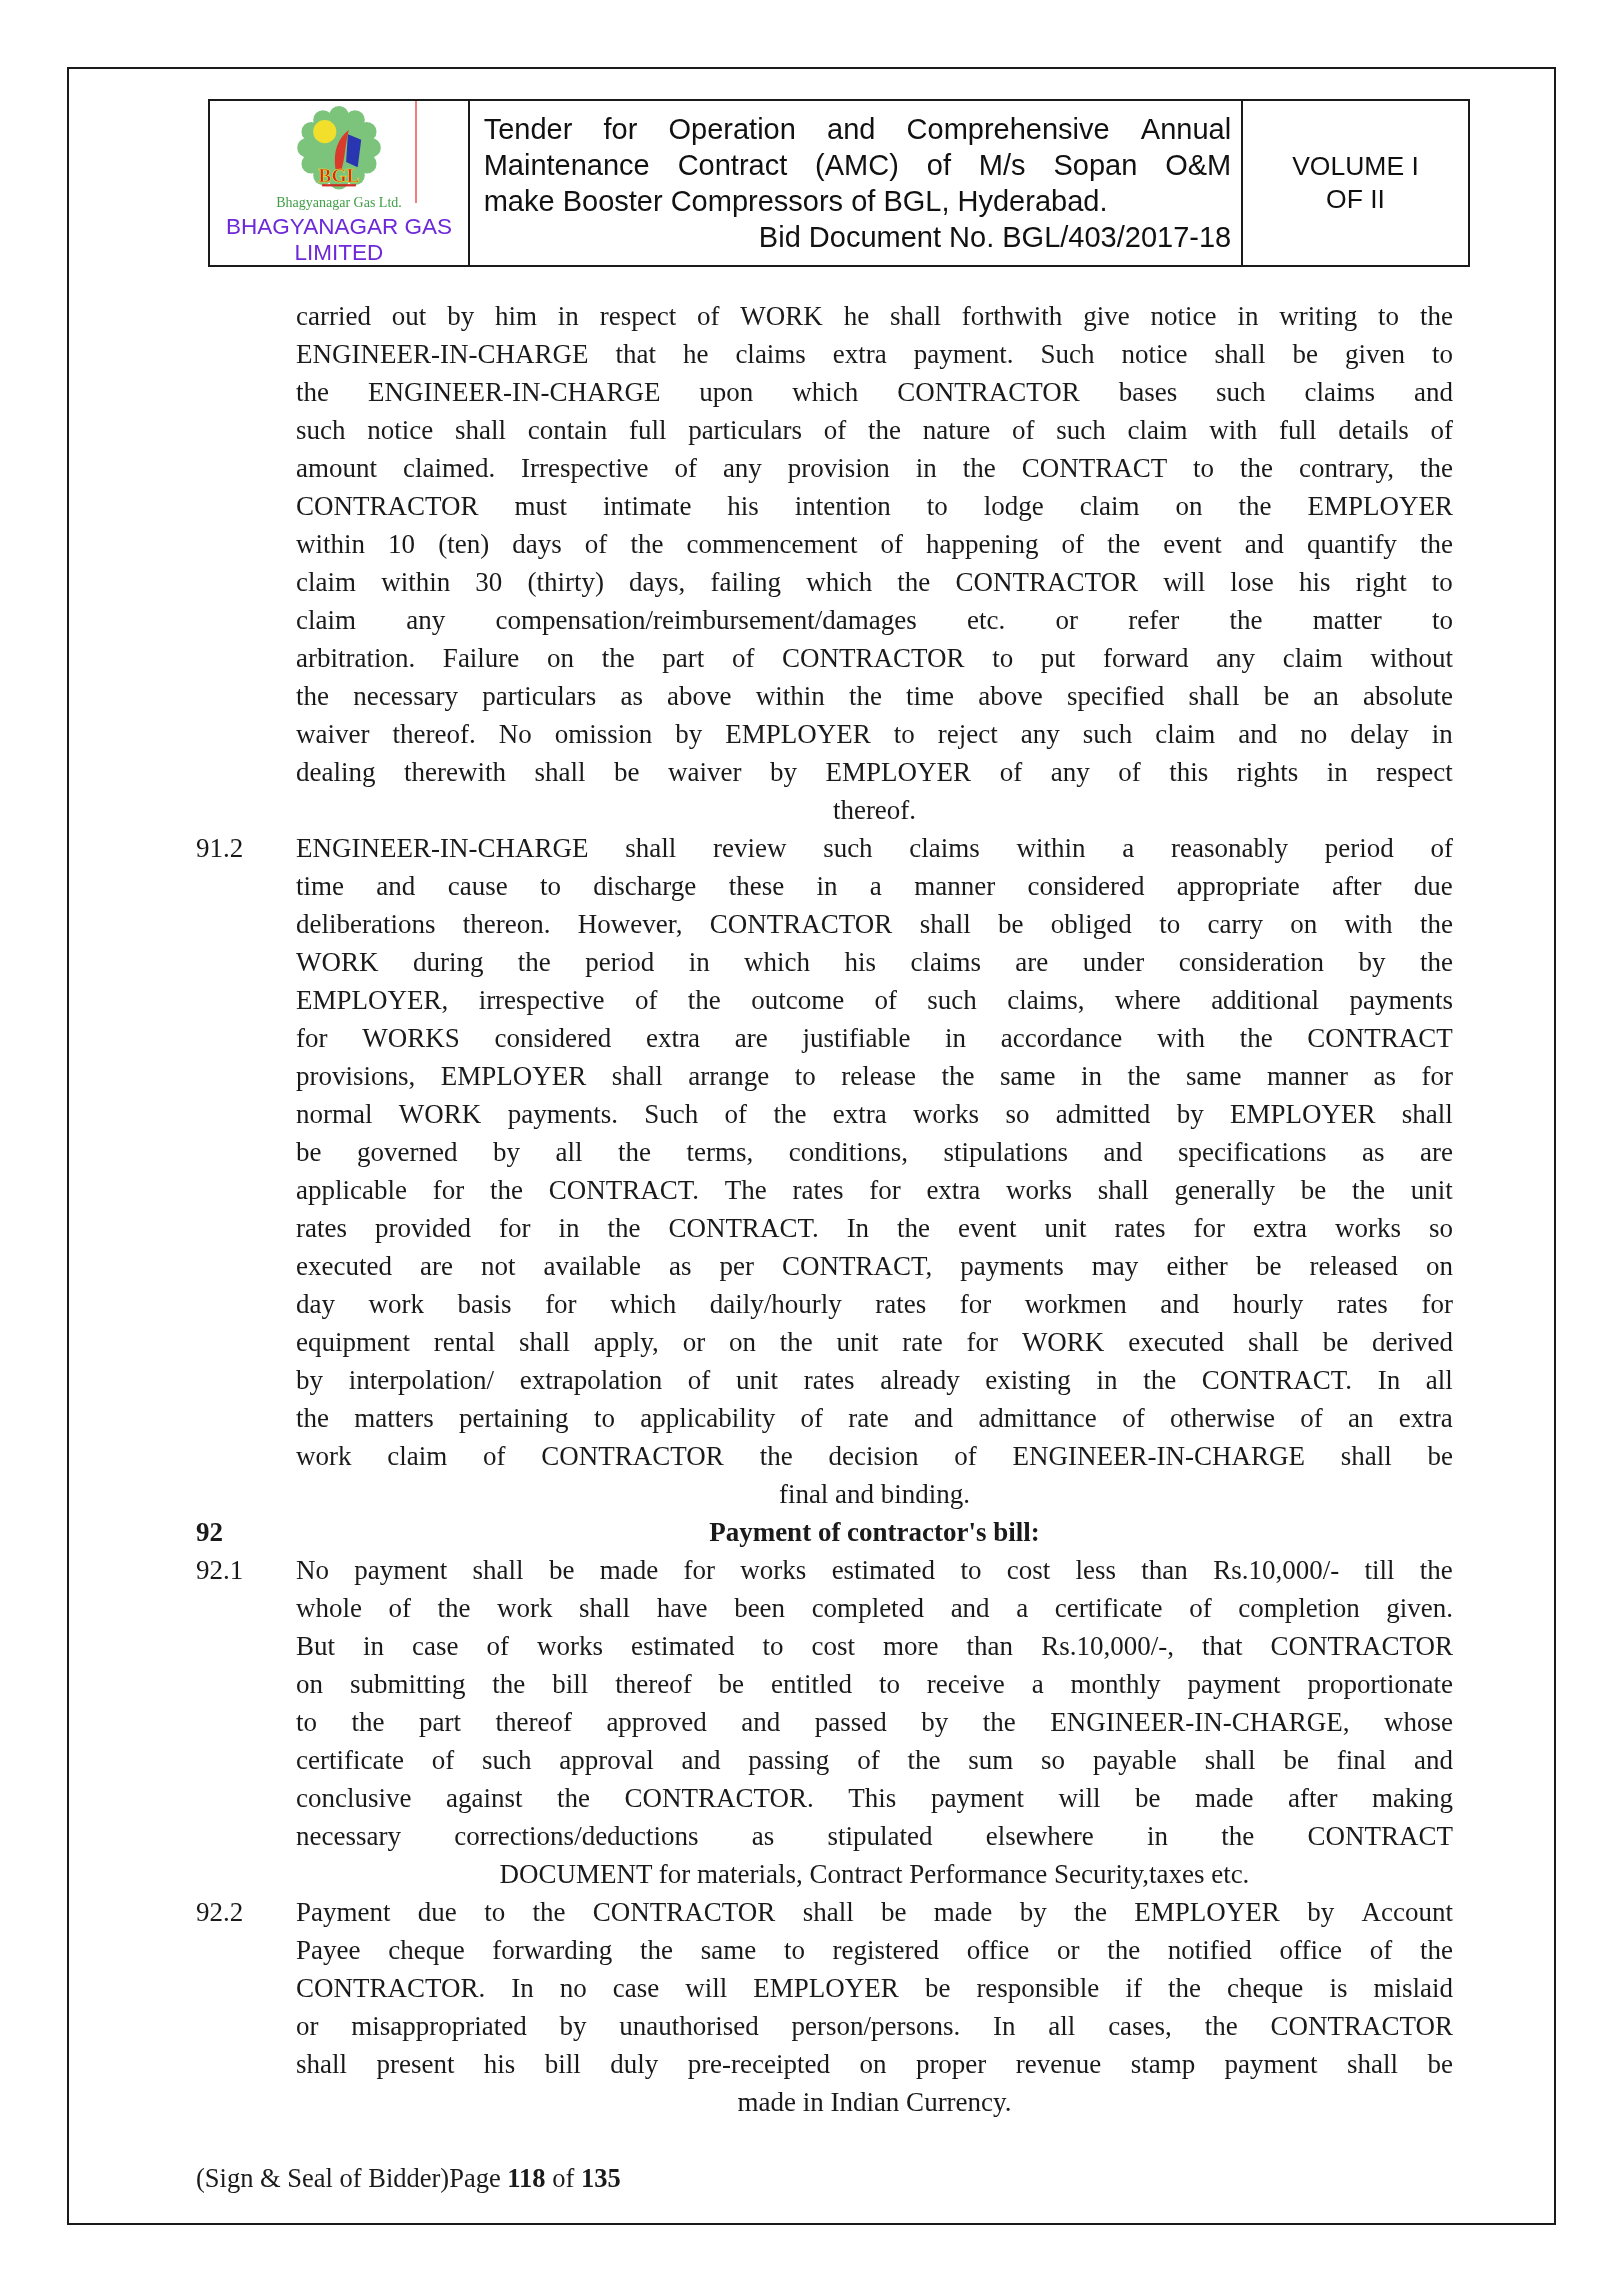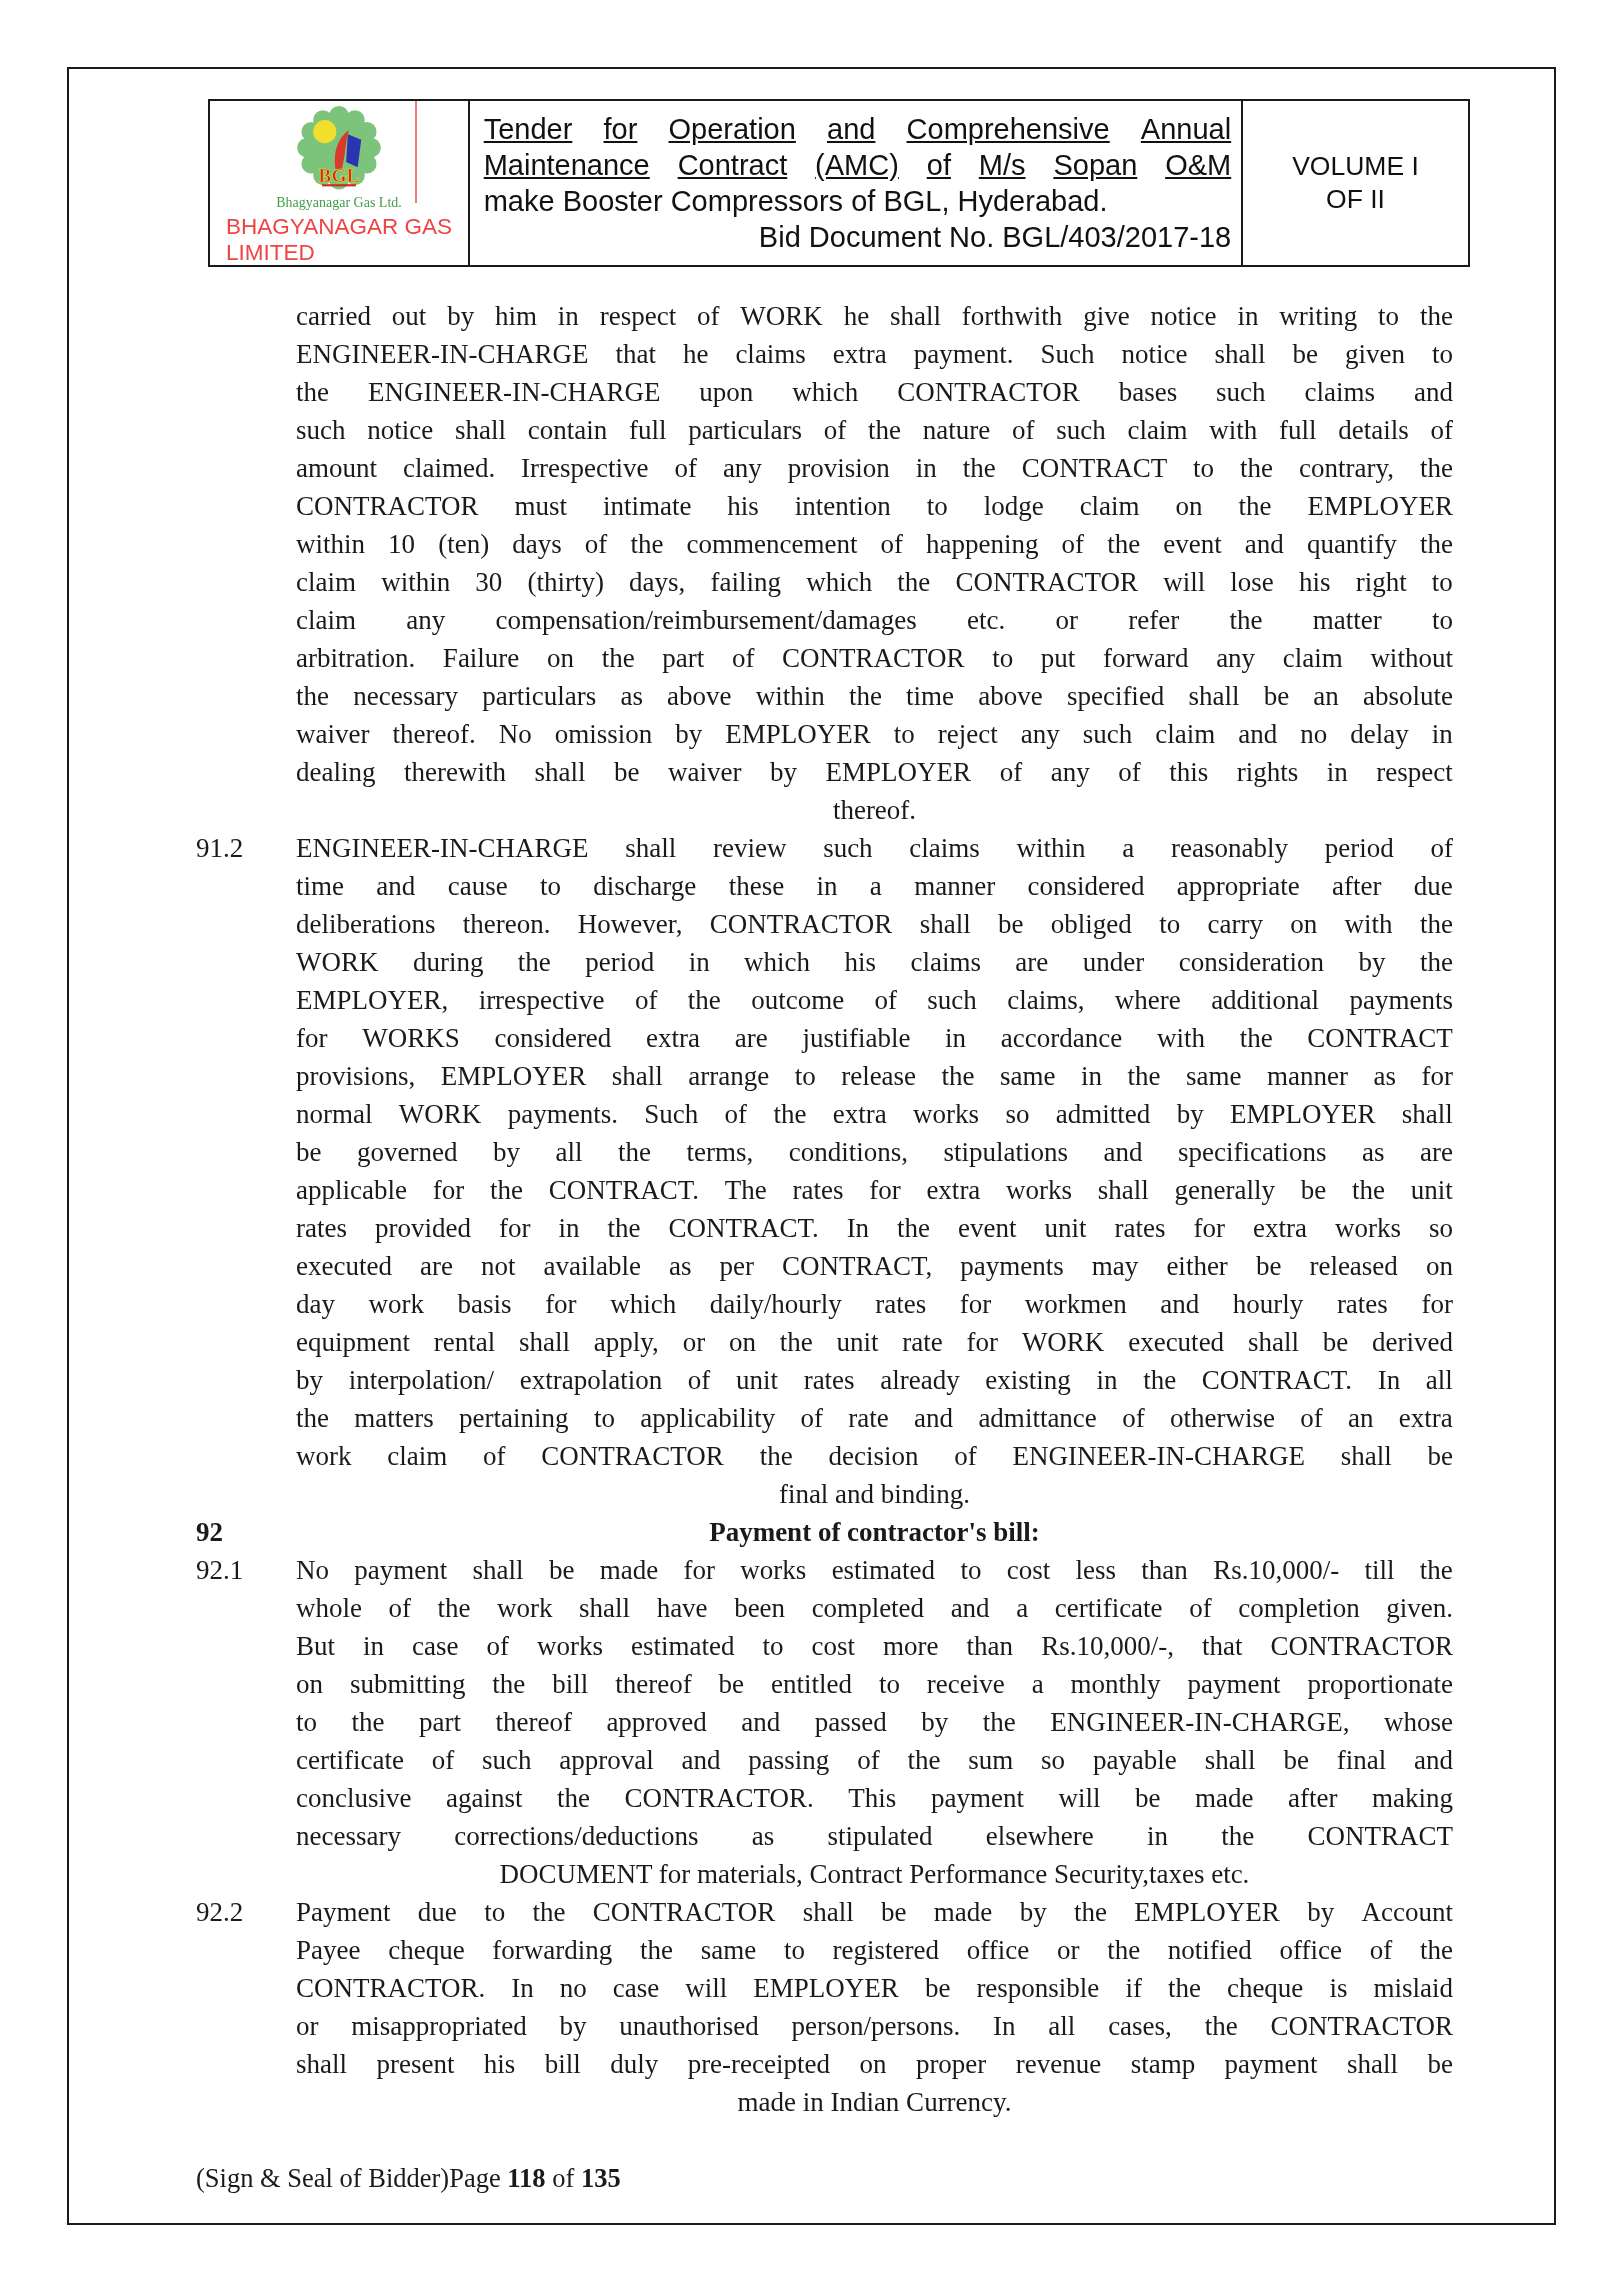--- a/index.html
+++ b/index.html
@@ -13,28 +13,28 @@
                 border:2px solid #1a1a1a;box-sizing:border-box;display:flex;background:#fff;}
   .logo-cell{width:260px;box-sizing:border-box;border-right:2px solid #1a1a1a;
              position:relative;display:flex;flex-direction:column;align-items:center;}
   .title-cell{flex:1;box-sizing:border-box;border-right:2px solid #1a1a1a;
               padding:9.8px 9.8px 5.9px 13.7px;font-family:"Liberation Sans",sans-serif;
               font-size:29px;line-height:36px;color:#111;}
   .volume-cell{width:225px;box-sizing:border-box;display:flex;flex-direction:column;
                justify-content:center;align-items:center;
                font-family:"Liberation Sans",sans-serif;font-size:26.5px;line-height:33px;color:#111;}
   .tline{width:100%;}
-  .tline.jl{display:flex;justify-content:space-between;text-decoration:underline;}
+  .tline.jl{display:flex;justify-content:space-between;}
   .tline.center{text-align:right;}
 
   .logo-art{margin-top:3.9px;}
   .logo-subtitle{font-size:14px;color:#3f9e45;line-height:15.7px;margin-top:-2px;
                  font-family:"Liberation Serif",serif;}
   .company{font-family:"Liberation Sans",sans-serif;font-size:22.5px;line-height:25.5px;
-           color:#ef4444;margin-top:2.9px;}
+           color:#6d28d9;text-align:center;margin-top:2.9px;}
   .artifact-line{position:absolute;left:205px;top:0;width:2px;height:102px;background:#f47c7c;}
 
   
   .body-sections{position:absolute;left:127px;top:228px;width:1257px;}
   .sec-row{display:grid;grid-template-columns:100px 1fr;}
   .gutter{font-size:27px;line-height:38px;}
   .sec-text{min-width:0;text-align:center;}
   .line{height:38px;line-height:38px;font-size:27px;overflow:hidden;white-space:nowrap;}
   .line.jl{display:flex;justify-content:space-between;}
   .bold{font-weight:bold;}

